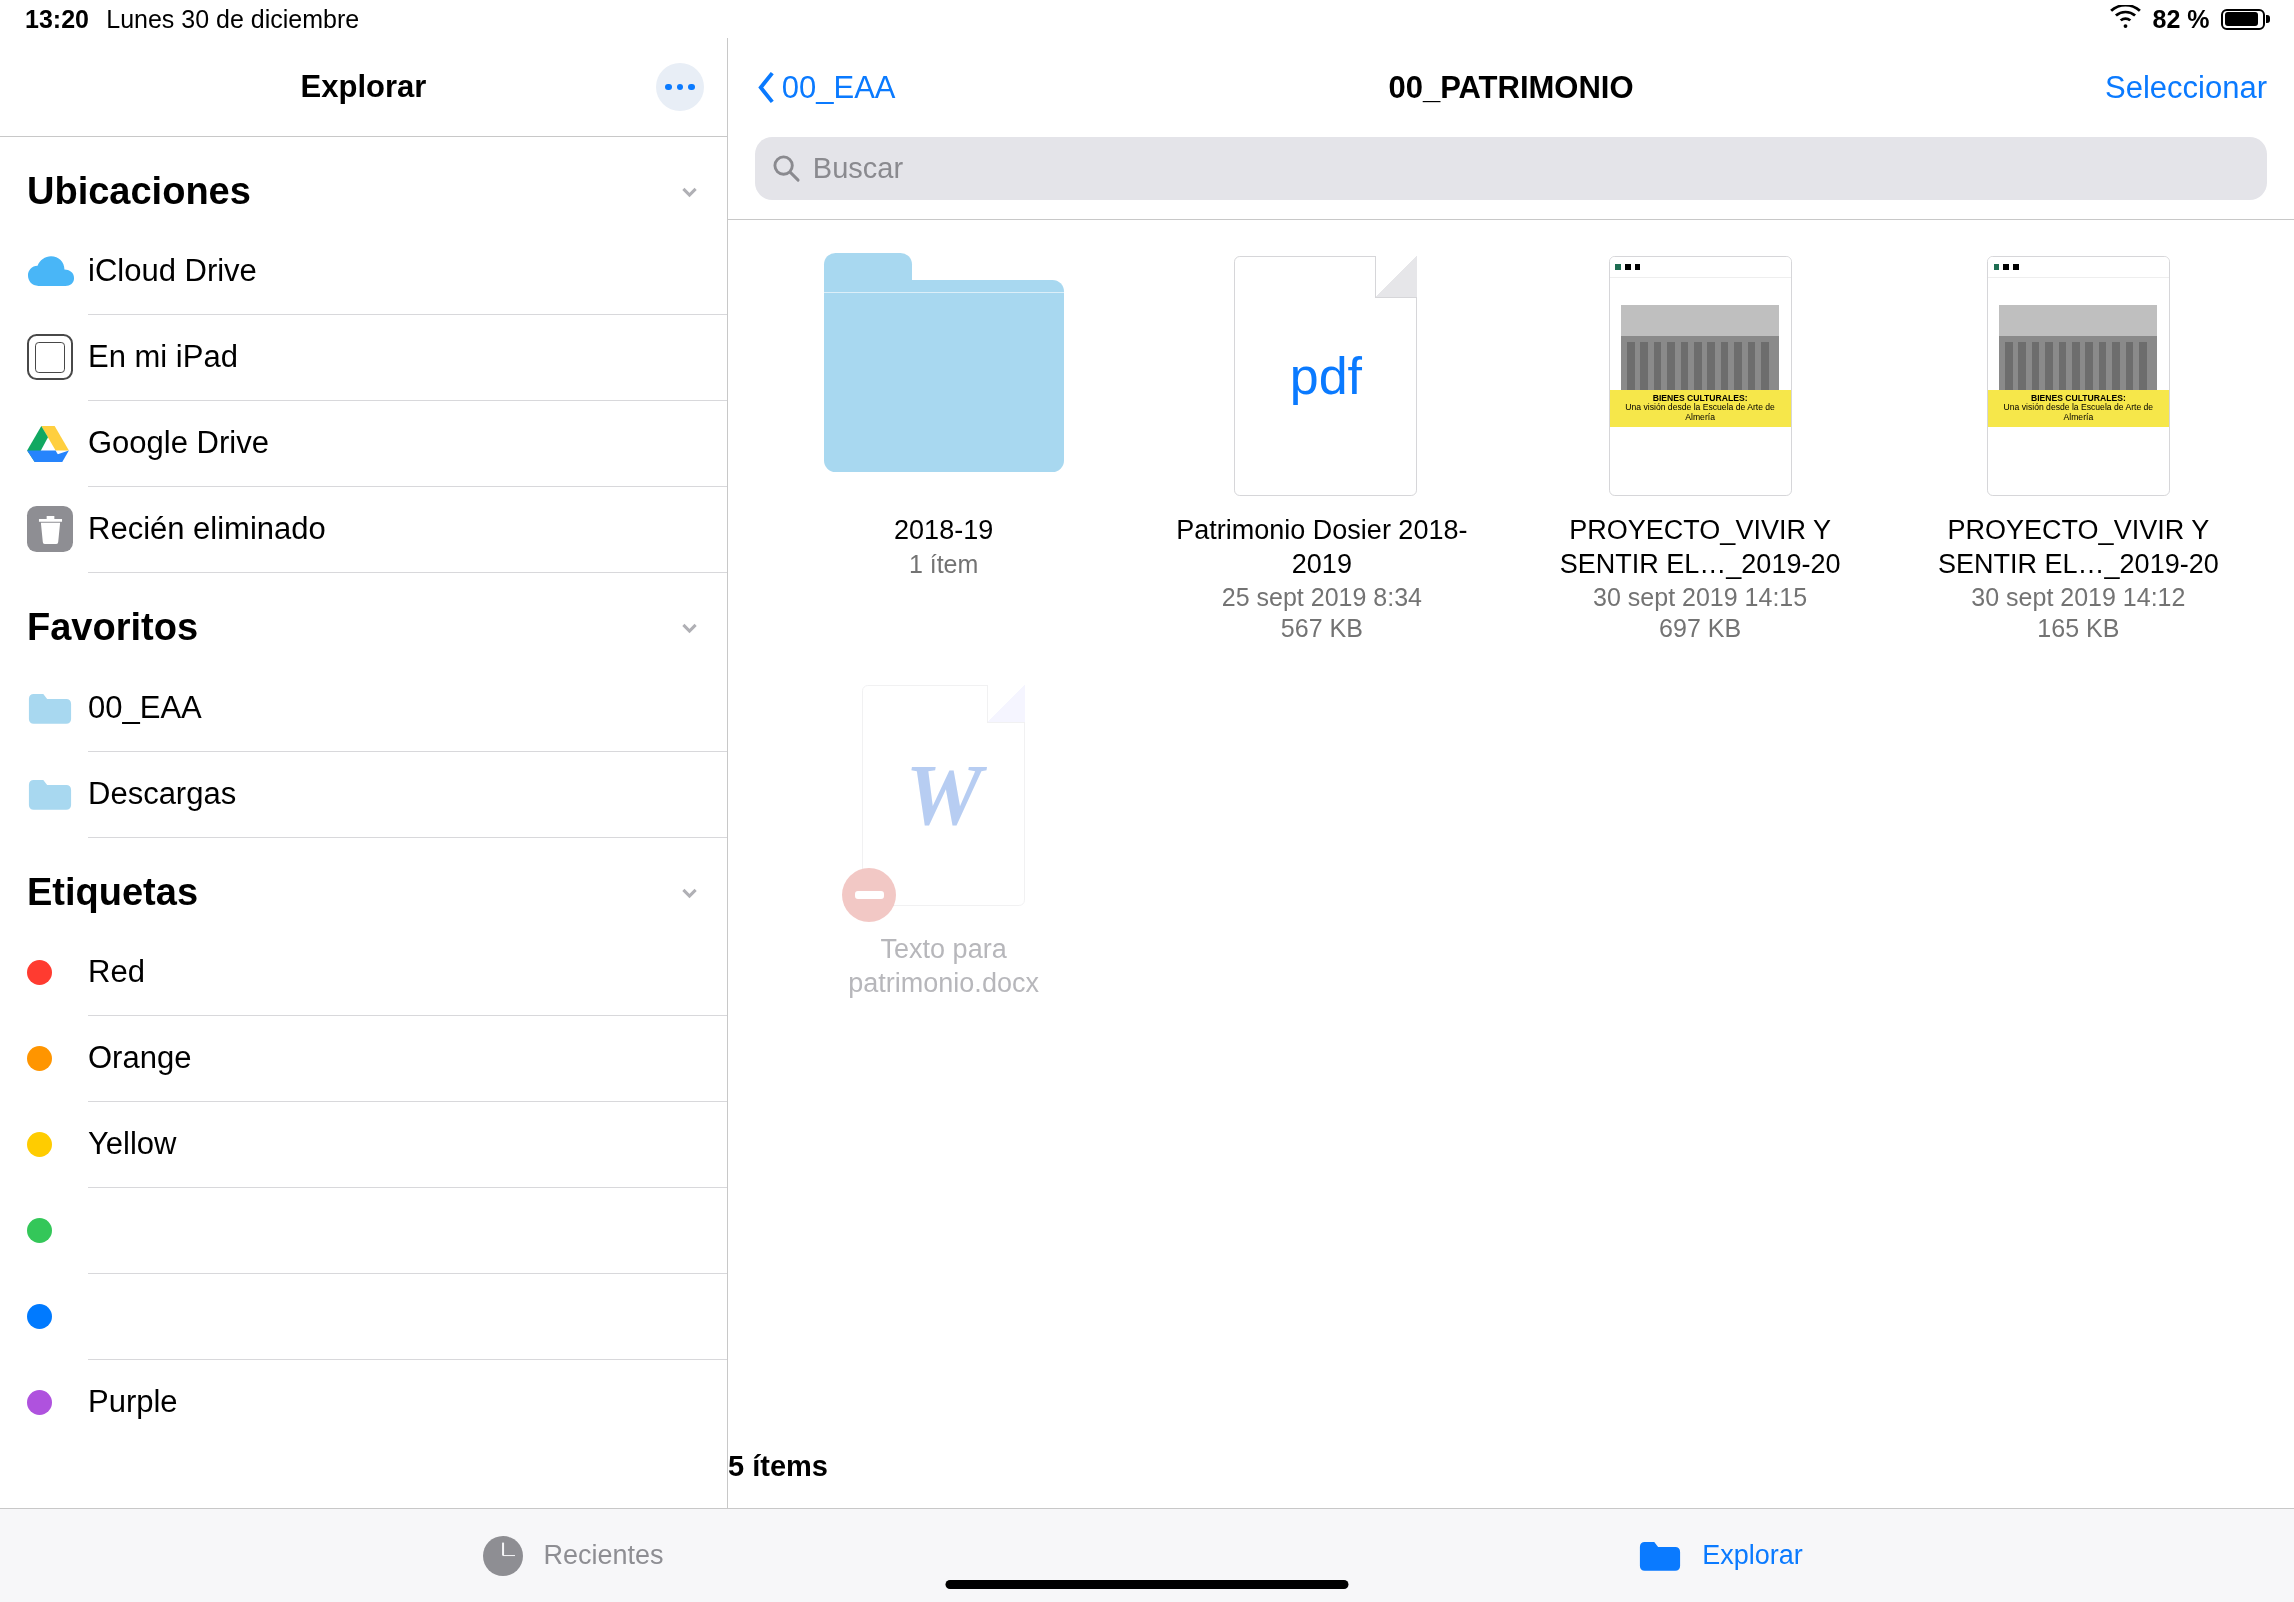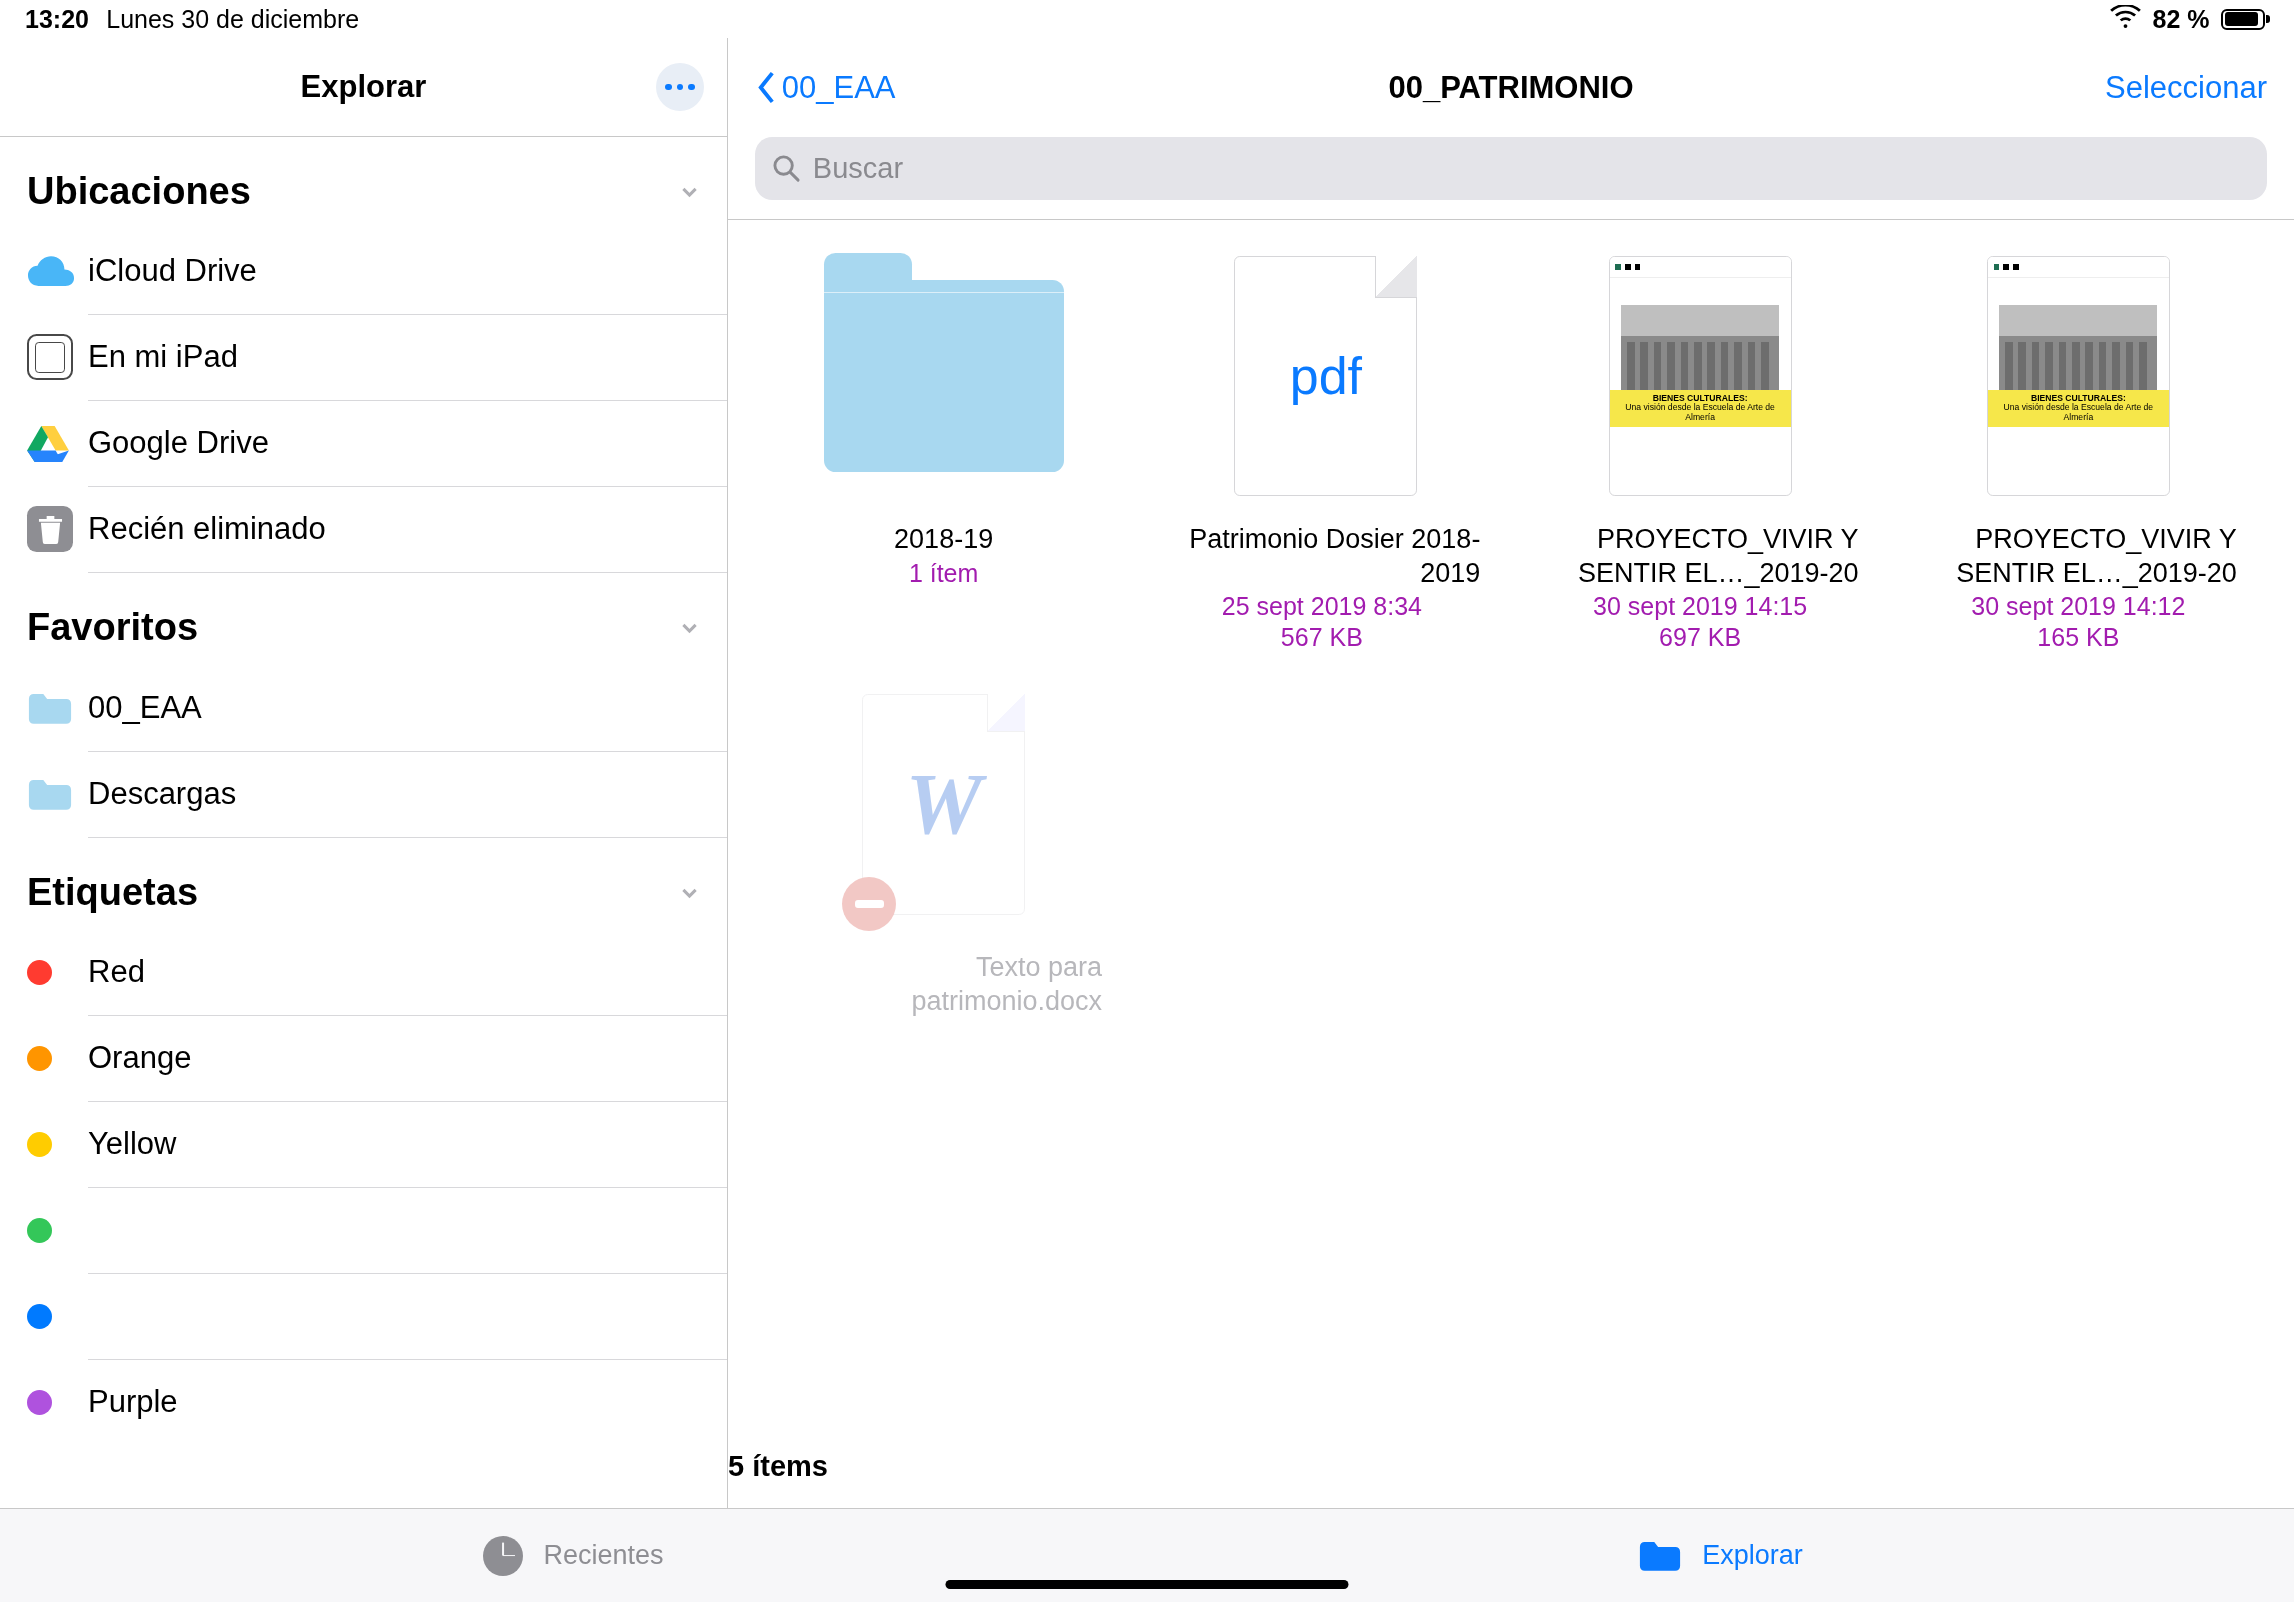--- a/index.html
+++ b/index.html
@@ -138,22 +138,22 @@
   }
   .file-item {
     display: flex; flex-direction: column; align-items: center;
     text-align: center;
   }
   .thumb-box {
     width: 250px; height: 250px;
     display: flex; align-items: center; justify-content: center;
     position: relative;
   }
-  .file-name { font-size: 27px; margin-top: 22px; color: #000; line-height: 1.25; max-width: 317px; text-align: right; }
-  .file-sub  { font-size: 25px; color: #a21caf; margin-top: 1.9px; }
+  .file-name { font-size: 27px; margin-top: 13px; color: #000; line-height: 1.25; max-width: 317px; }
+  .file-sub  { font-size: 25px; color: #737373; margin-top: 1.9px; }
 
   .folder-big {
     width: 240px; height: 192px;
     background: #a8d8f0;
     border-radius: 11.5px;
     position: relative;
   }
   .folder-big::before {
     content: ""; position: absolute; left: 0; top: -27px; width: 88px; height: 38px;
     background: #a8d8f0; border-radius: 11.5px 11.5px 0 0;

